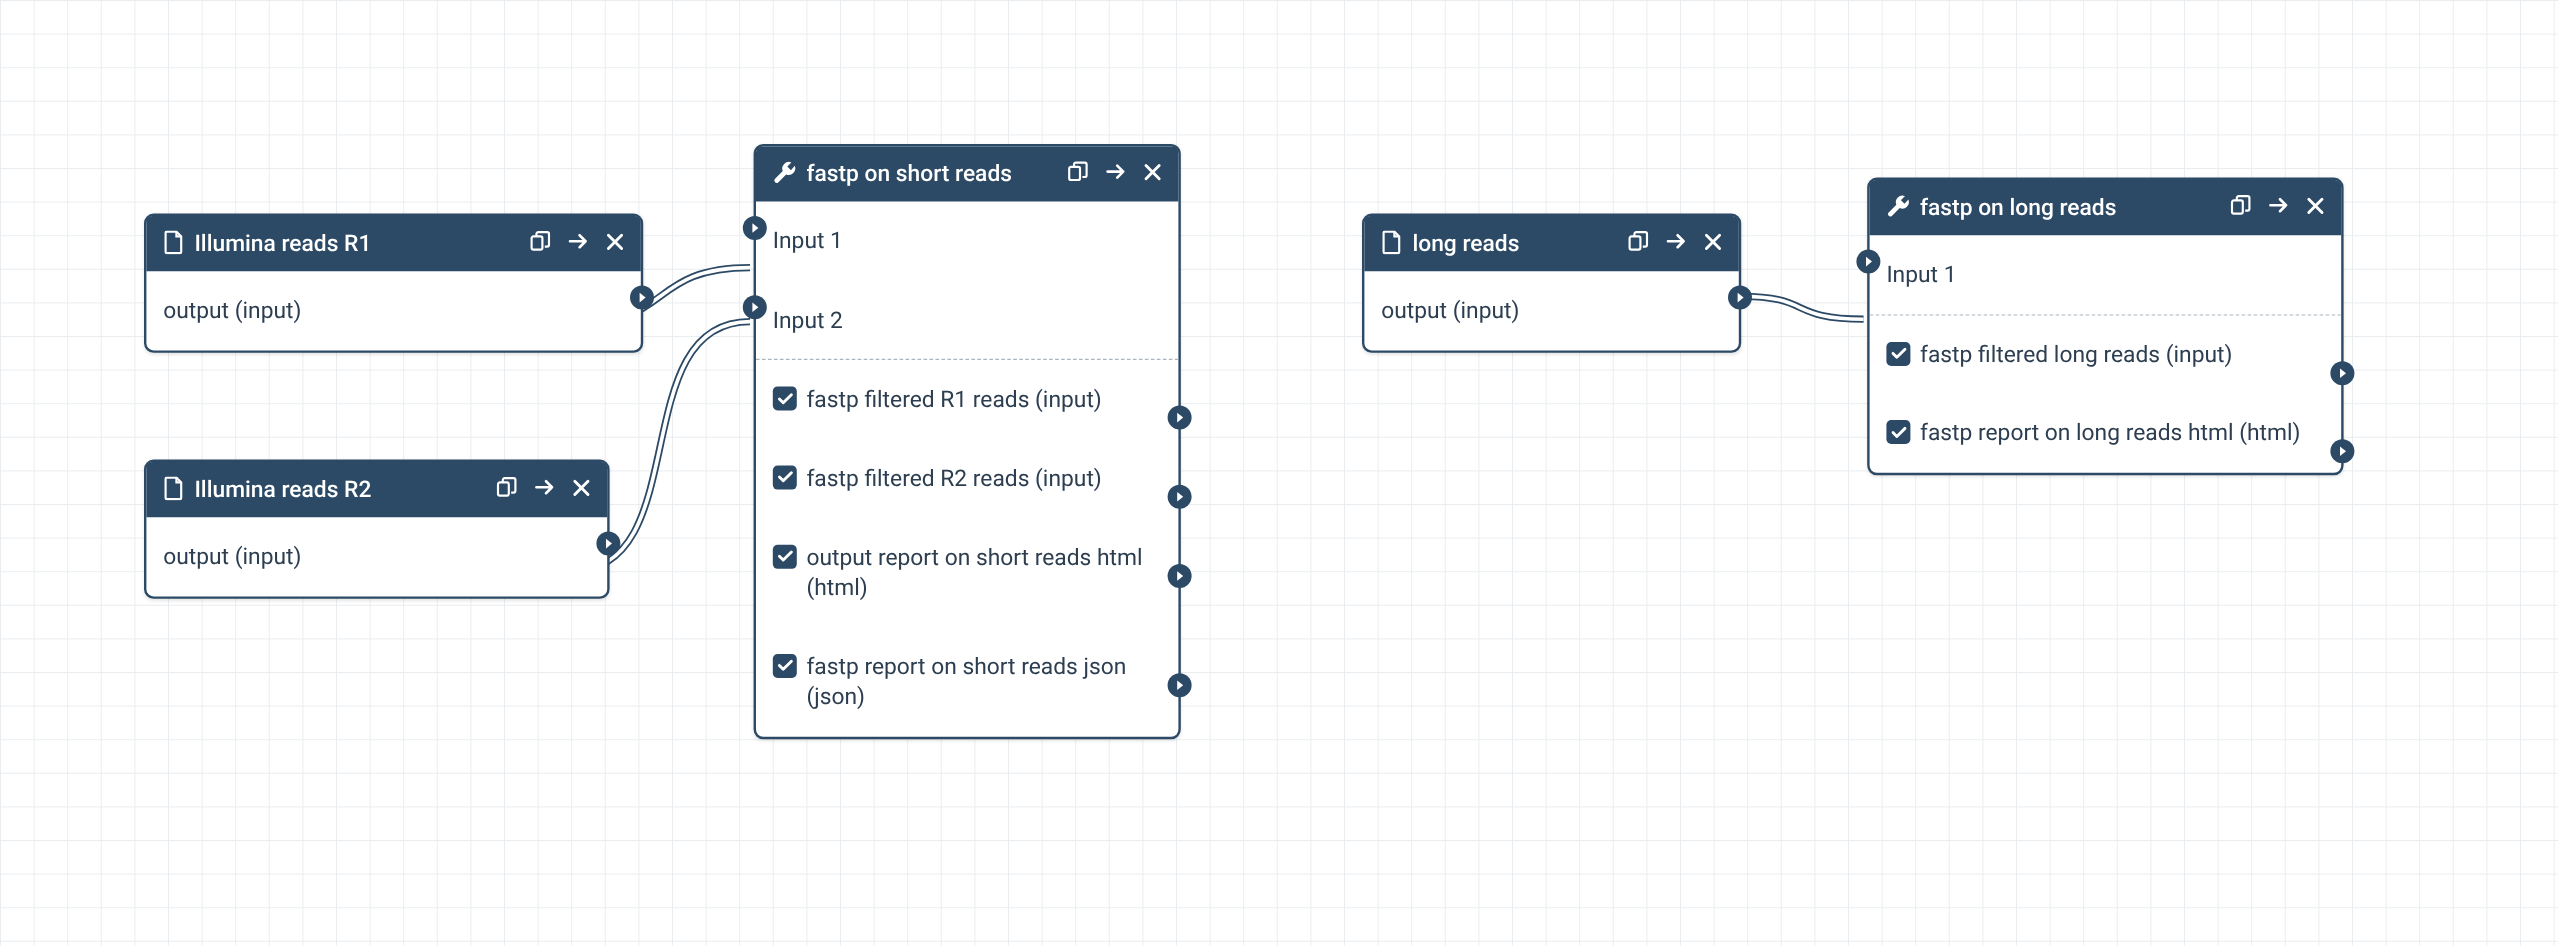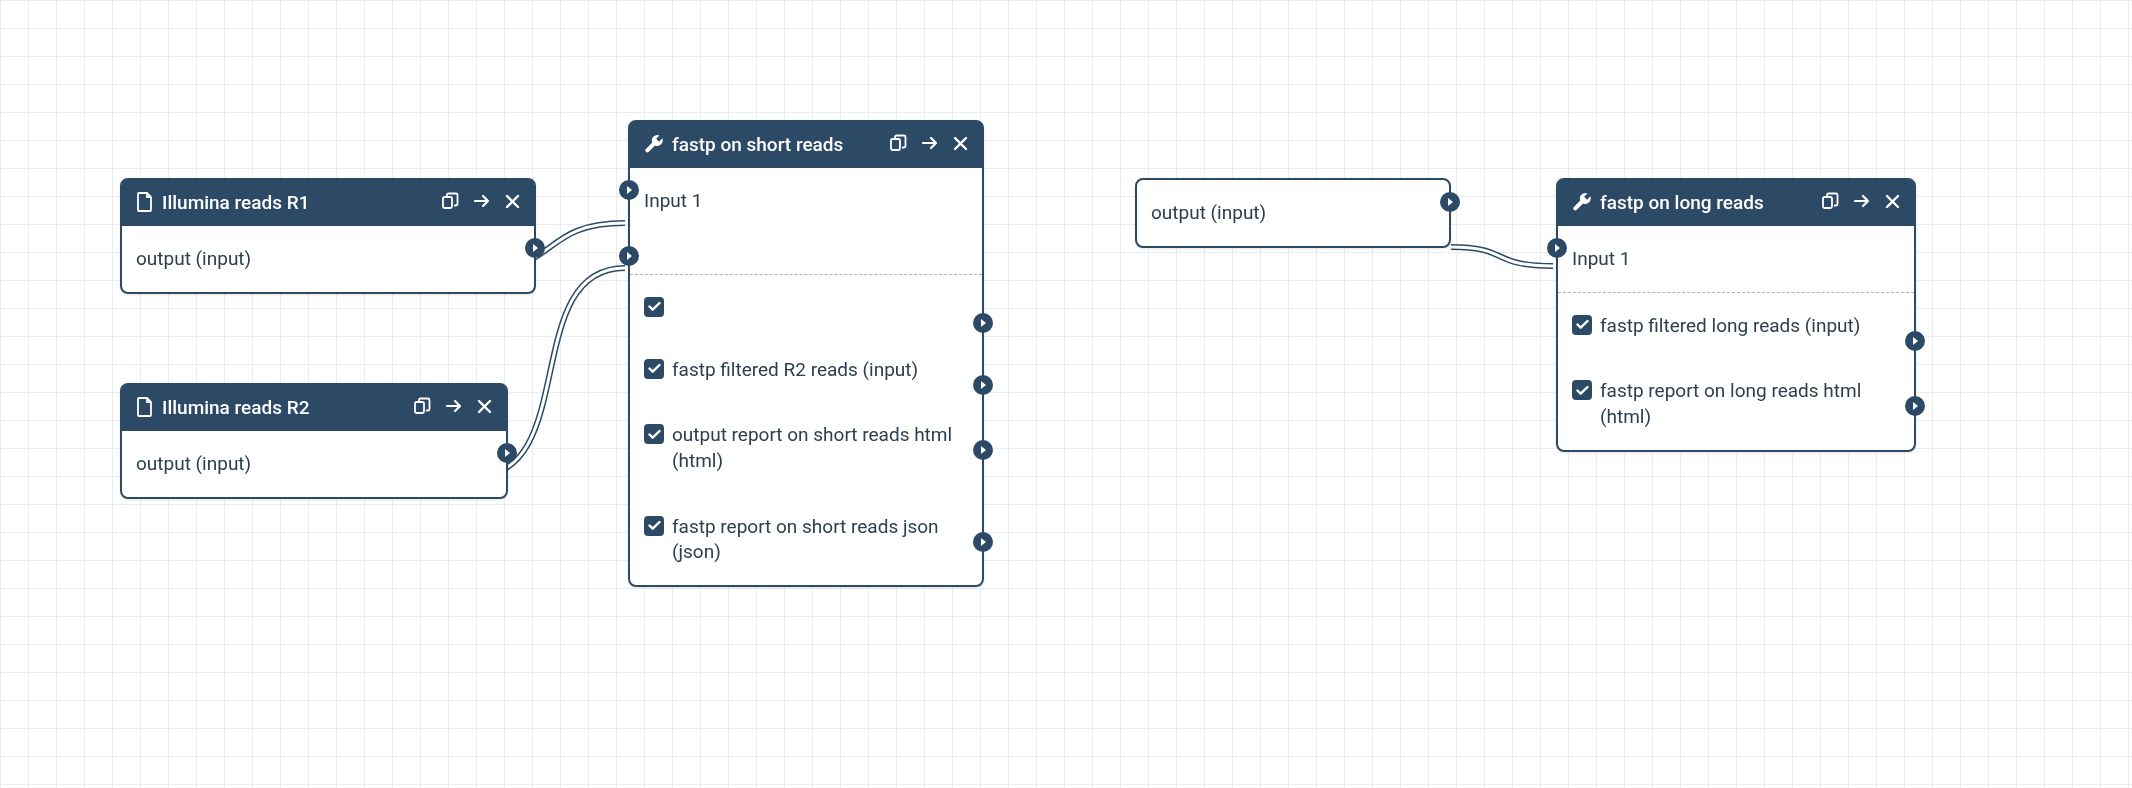--- a/index.html
+++ b/index.html
@@ -239,27 +239,29 @@
             </svg>
           </span>
       <span class="text">Input 1</span>
     </div>
     <div class="row sep-after">
       <span class="port in" style="top:12px;">
             <svg width="10" height="10" viewBox="0 0 10 10">
               <path fill="#fff" d="M3 1l5 4-5 4z"></path>
             </svg>
           </span>
-    </div>
-    <div class="row">
-      <span class="check">
-            <svg width="13" height="11" viewBox="0 0 13 11">
-              <path fill="none" stroke="#fff" stroke-width="2.4" stroke-linecap="round" stroke-linejoin="round" d="M1.5 5.5l3.2 3.2L11.5 2"></path>
-            </svg>
-          </span>
+      <span class="text">Input 2</span>
+    </div>
+    <div class="row">
+      <span class="check">
+            <svg width="13" height="11" viewBox="0 0 13 11">
+              <path fill="none" stroke="#fff" stroke-width="2.4" stroke-linecap="round" stroke-linejoin="round" d="M1.5 5.5l3.2 3.2L11.5 2"></path>
+            </svg>
+          </span>
+      <span class="text">fastp filtered R1 reads (input)</span>
       <span class="port out" style="top:38px;">
             <svg width="10" height="10" viewBox="0 0 10 10">
               <path fill="#fff" d="M3 1l5 4-5 4z"></path>
             </svg>
           </span>
     </div>
     <div class="row">
       <span class="check">
             <svg width="13" height="11" viewBox="0 0 13 11">
               <path fill="none" stroke="#fff" stroke-width="2.4" stroke-linecap="round" stroke-linejoin="round" d="M1.5 5.5l3.2 3.2L11.5 2"></path>
@@ -295,33 +297,62 @@
       <span class="port out" style="top:38px;">
             <svg width="10" height="10" viewBox="0 0 10 10">
               <path fill="#fff" d="M3 1l5 4-5 4z"></path>
             </svg>
           </span>
     </div>
   </div>
 </div>
 
 <div class="node" style="left:1135px; top:178px; width:316px;">
+  <div class="node-header">
+    <div class="title-wrap">
+      <span class="head-icon">
+        <svg width="18" height="20" viewBox="0 0 18 20">
+              <path fill="none" stroke="#fff" stroke-width="1.8" d="M3 1h8l4 4v13a1 1 0 0 1-1 1H3a1 1 0 0 1-1-1V2a1 1 0 0 1 1-1z"></path>
+              <path fill="none" stroke="#fff" stroke-width="1.8" d="M11 1v4h4"></path>
+            </svg>
+      </span>
+      <span class="title">long reads</span>
+    </div>
+    <div class="actions">
+      <span>
+            <svg width="18" height="18" viewBox="0 0 18 18">
+              <rect x="2" y="5" width="9" height="11" rx="1.5" fill="none" stroke="#fff" stroke-width="1.8"></rect>
+              <path d="M6 5V3a1.5 1.5 0 0 1 1.5-1.5H15A1.5 1.5 0 0 1 16.5 3v9A1.5 1.5 0 0 1 15 13.5h-2" fill="none" stroke="#fff" stroke-width="1.8"></path>
+            </svg>
+          </span>
+      <span>
+            <svg width="18" height="16" viewBox="0 0 18 16">
+              <path fill="none" stroke="#fff" stroke-width="2.2" stroke-linecap="round" stroke-linejoin="round" d="M2 8h13M10 3l5 5-5 5"></path>
+            </svg>
+          </span>
+      <span>
+            <svg width="15" height="15" viewBox="0 0 15 15">
+              <path stroke="#fff" stroke-width="2.4" stroke-linecap="round" d="M2 2l11 11M13 2L2 13"></path>
+            </svg>
+          </span>
+    </div>
+  </div>
   <div class="node-body">
     <div class="row">
       <span class="text">output (input)</span>
       <span class="port out" style="top:12px;">
             <svg width="10" height="10" viewBox="0 0 10 10">
               <path fill="#fff" d="M3 1l5 4-5 4z"></path>
             </svg>
           </span>
     </div>
   </div>
 </div>
 
-<div class="node" style="left:1556px; top:178px; width:360px;">
+<div class="node" style="left:1556px; top:148px; width:397px;">
   <div class="node-header">
     <div class="title-wrap">
       <span class="head-icon">
         <svg width="20" height="20" viewBox="0 0 20 20">
               <path fill="#fff" d="M18.3 4.2a5.5 5.5 0 0 1-7.2 7.2L4.5 18a2 2 0 0 1-2.8-2.8l6.6-6.6A5.5 5.5 0 0 1 15.5 1.4l-3.4 3.4 3 3 3.2-3.6z"></path>
             </svg>
       </span>
       <span class="title">fastp on long reads</span>
     </div>
     <div class="actions">

